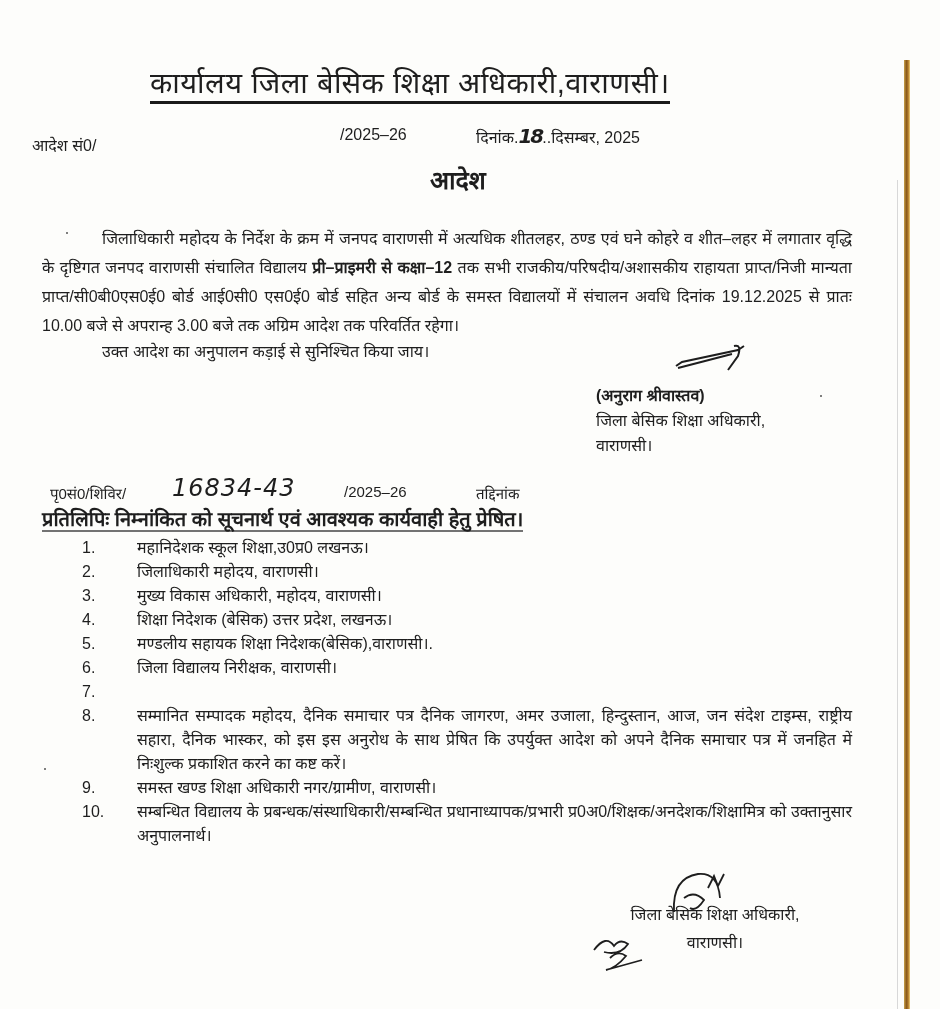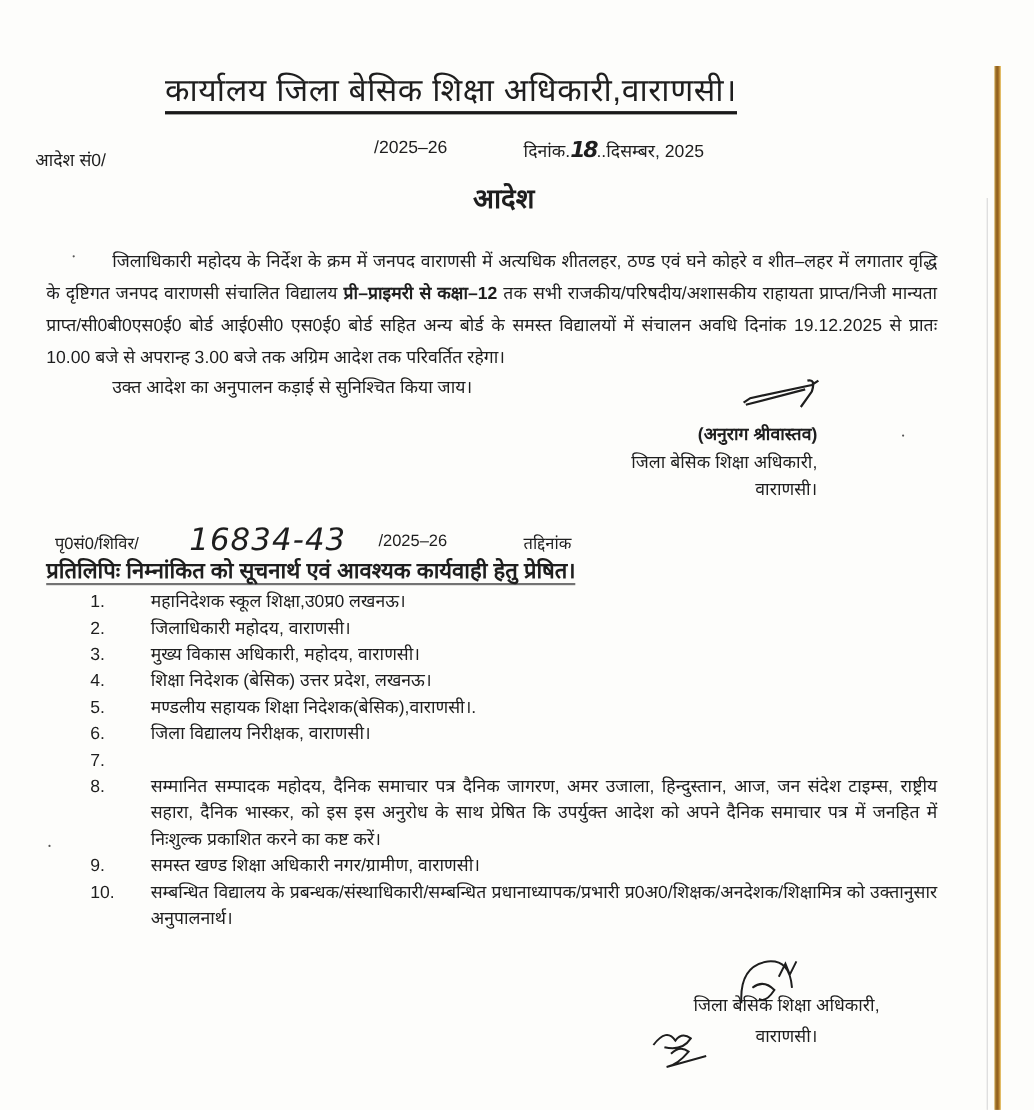--- a/index.html
+++ b/index.html
@@ -28,24 +28,24 @@
   .hand { font-family: "DejaVu Sans", sans-serif; font-style: italic; }
   .hand-date { font-size: 20px; font-weight: bold; letter-spacing: -2px; }
   .heading { left: 398px; top: 162px; font-size: 25px; font-weight: bold; margin-left: 32px; }
   .para {
     position: absolute; left: 42px; top: 208px; width: 810px;
     font-size: 16px; line-height: 29px; text-align: justify; margin-top: 16px;
   }
   .para .indent { display: inline-block; width: 60px; }
   .para b { font-weight: bold; }
   .para2 { position: absolute; left: 102px; top: 340px; font-size: 16px; white-space: nowrap; }
-  .sig-block { position: absolute; left: 563px; top: 383px; width: 180px; text-align: right; font-size: 16px; line-height: 25px; }
+  .sig-block { position: absolute; left: 596px; top: 383px; width: 180px; text-align: left; font-size: 16px; line-height: 25px; }
   .sig-name { font-weight: bold; }
   .refline { position: absolute; top: 483px; font-size: 15px; white-space: nowrap; }
-  .ref-hand { font-size: 28px; font-style: italic; letter-spacing: 1px; }
+  .ref-hand { font-size: 24px; font-style: italic; letter-spacing: 1px; }
   .copy-head {
     position: absolute; left: 42px; top: 508px; font-size: 20px; font-weight: bold;
     border-bottom: 2px solid #737373; line-height: 22px; white-space: nowrap;
   }
   .list { position: absolute; left: 42px; top: 536px; width: 810px; font-size: 16px; }
   .li { display: flex; line-height: 24px; margin-bottom: 0px; }
   .li .num { width: 95px; padding-left: 40px; box-sizing: border-box; flex: none; }
   .li .txt { flex: 1; text-align: justify; }
   .li.multi .txt { line-height: 24px; }
   .final-sig { position: absolute; left: 605px; top: 901px; width: 220px; text-align: center; font-size: 16px; line-height: 28px; }

